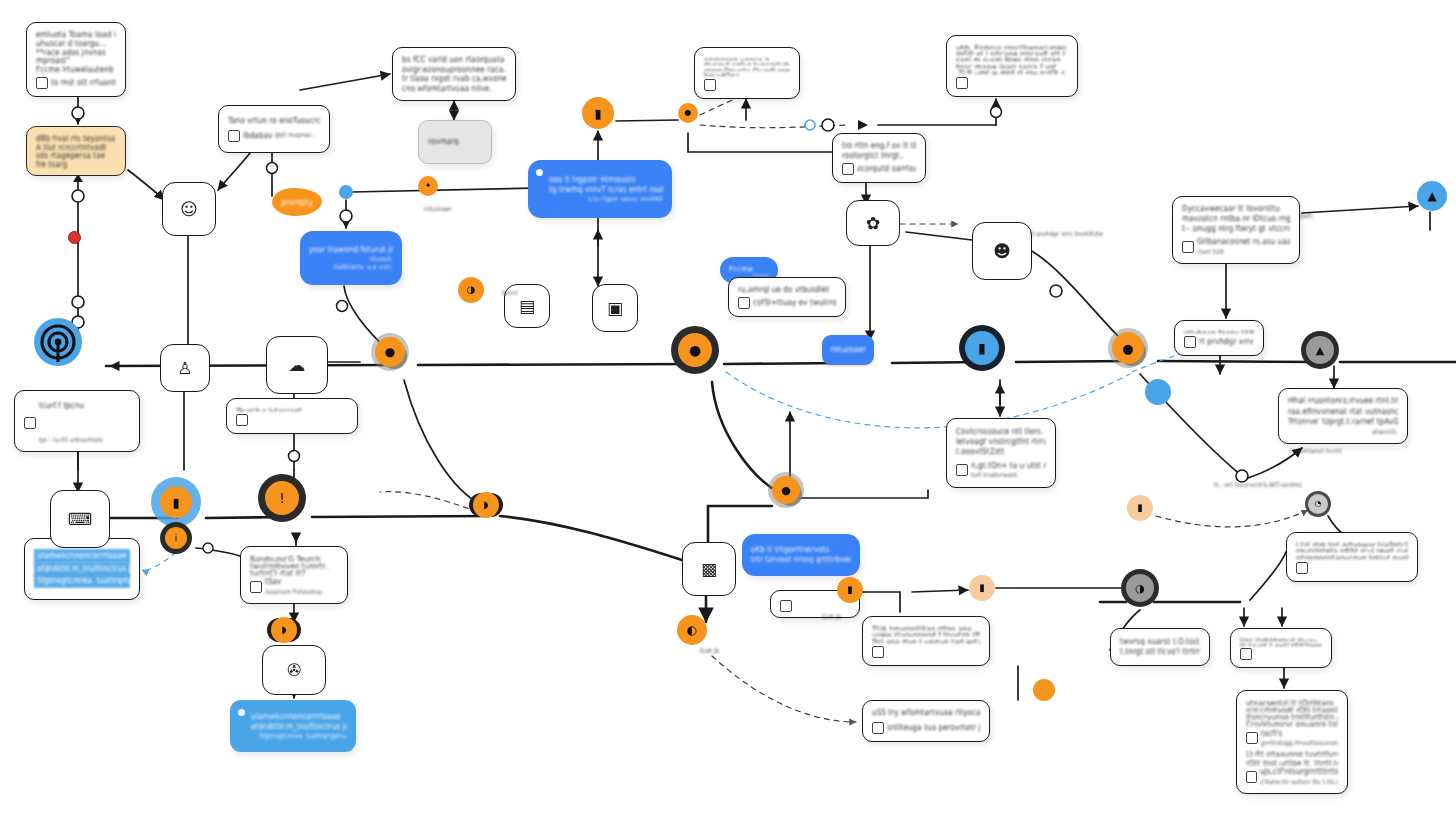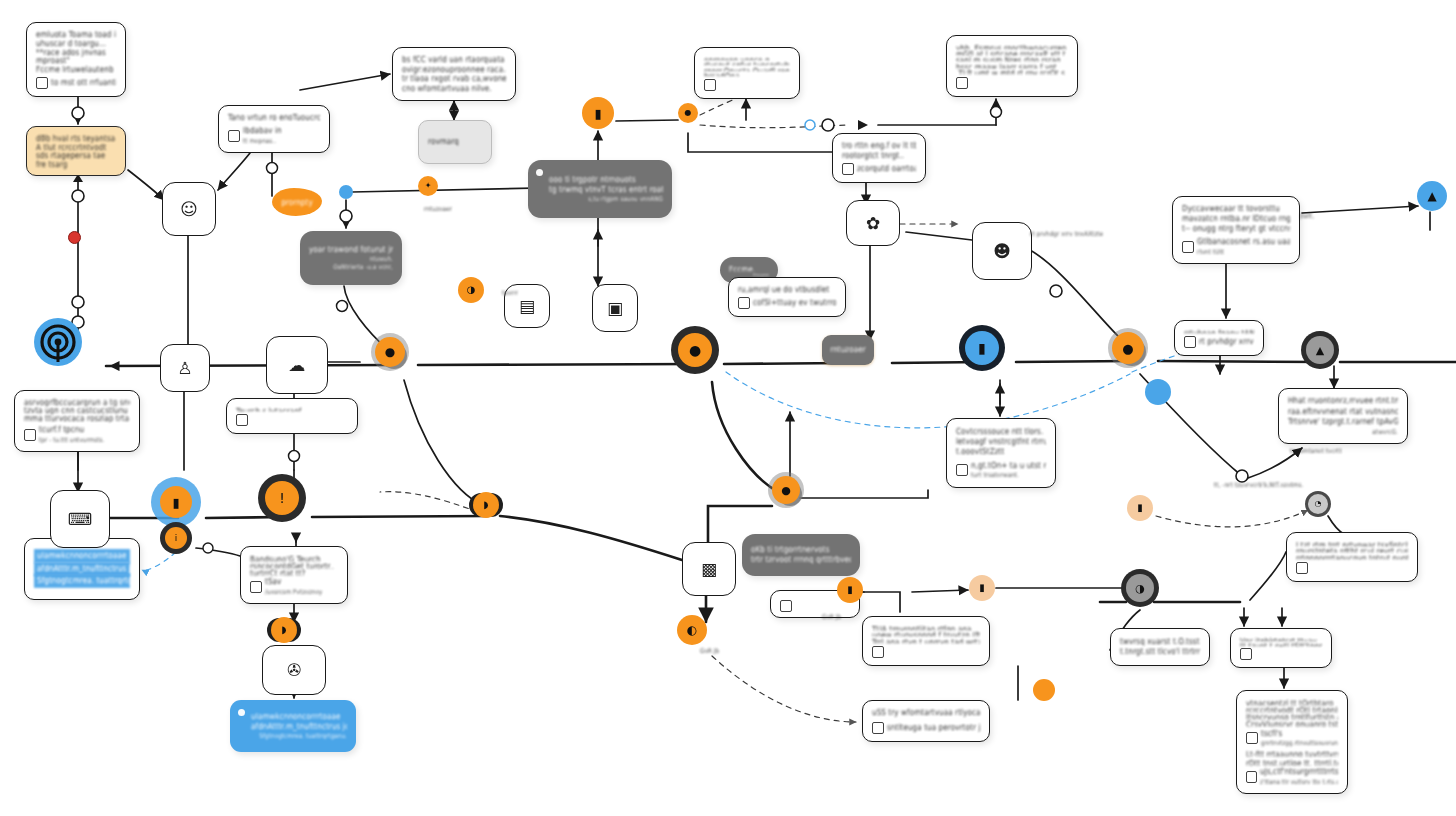--- a/index.html
+++ b/index.html
@@ -7,21 +7,21 @@
   body{width:1456px;height:816px;overflow:hidden;
        font-family:"DejaVu Sans","Liberation Sans",sans-serif;}
   #canvas{position:relative;width:1456px;height:816px;background:#ffffff;}
 
   
   .box{position:absolute;box-sizing:border-box;border:1.6px solid #1a1a1a;
        border-radius:10px;background:#ffffff;padding:7px 9px;
        display:flex;flex-direction:column;justify-content:center;
        line-height:1.45;overflow:hidden;}
   .box.amber{background:#FADFB0;border-color:#2a2a2a;}
-  .box.orange{background:#737373;border:none;color:#ffffff;border-radius:13px;
+  .box.orange{background:#3b82f6;border:none;color:#ffffff;border-radius:13px;
               box-shadow:0 1px 3px rgba(180,110,0,.35);}
   .box.blue{background:#4AA5E8;border:none;color:#ffffff;border-radius:11px;
             box-shadow:0 1px 3px rgba(40,110,170,.3);}
   .box.grey{background:#e6e6e6;border-color:#bdbdbd;
             box-shadow:2px 3px 5px rgba(0,0,0,.13);}
   .box.shadow{box-shadow:2px 3px 6px rgba(0,0,0,.10);}
 
   
   .txt{display:block;color:#1c1c1c;font-size:7.2px;letter-spacing:.1px;
        white-space:nowrap;overflow:hidden;
@@ -249,21 +249,21 @@
       <div class="box shadow amber" style="left: 26px; top: 126px; width: 100px; height: 50px;">
         <span class="txt">dBb hvaI rts teyantsa ravaq</span>
         <span class="txt">A tlut rcrccrtntvodt</span>
         <span class="txt">sds rtagepersa tae</span>
         <span class="txt">fre tsarg</span>
       </div>
       <div class="box shadow" style="left: 218px; top: 105px; width: 112px; height: 48px;">
         <span class="txt">Tano vrtun ro enoTuoucrognzoaq</span>
         <div class="row" style="margin-top: 3px;">
           <span style="flex: 0 0 auto; width: 10px; height: 10px; border: 1.2px solid rgb(34, 34, 34); border-radius: 2px; filter: blur(0.4px); opacity: 0.85;"></span>
-          <span style="display: flex; flex-direction: column; min-width: 0px;">
+          <span style="display: flex; flex-direction: row; min-width: 0px;">
             <span class="txt">Ibdabav in</span>
             <span class="txt sm">tt mopnas..</span>
           </span>
         </div>
       </div>
       <div class="box shadow" style="left: 392px; top: 47px; width: 124px; height: 54px;">
         <span class="txt">bs fCC varld uan rtaorquata trlte</span>
         <span class="txt">ovigr:ezonouproonnee raca.oa</span>
         <span class="txt">tr tlaoa rxgot rvab ca,wvonec tsdad</span>
         <span class="txt">cno wfomtartvuaa nilve.</span>
@@ -328,21 +328,21 @@
             <span class="txt">cofSl+ttuay ev twutrrobyveo.</span>
           </span>
         </div>
       </div>
       <div class="box shadow" style="left: 14px; top: 390px; width: 126px; height: 62px;">
         <span class="txt">asrvogrfbccucargrun a tg snvwt</span>
         <span class="txt">tzvta ugn cnn castcucstlunu rttdgurcaa</span>
         <span class="txt">mma tturvocaca roszlap trta u</span>
         <div class="row" style="margin-top: 3px;">
           <span style="flex: 0 0 auto; width: 10px; height: 10px; border: 1.2px solid rgb(34, 34, 34); border-radius: 2px; filter: blur(0.4px); opacity: 0.85;"></span>
-          <span style="display: flex; flex-direction: column; min-width: 0px;">
+          <span style="display: flex; flex-direction: column; min-width: 0px; gap: 24px;">
             <span class="txt">tcurf.f tpcnu</span>
             <span class="txt sm">tpr -  tu.ttt untvurmsts.</span>
           </span>
         </div>
       </div>
       <div class="box shadow" style="left: 226px; top: 398px; width: 132px; height: 36px; justify-content: center;">
         <span class="txt">Teurch s.lvtacraof</span>
         <div class="row" style="margin-top: 3px;">
           <span style="flex: 0 0 auto; width: 10px; height: 10px; border: 1.2px solid rgb(34, 34, 34); border-radius: 2px; filter: blur(0.4px); opacity: 0.85;"></span>
           <span style="display: flex; flex-direction: column; min-width: 0px;"></span>
@@ -387,21 +387,21 @@
         <span class="txt">Trtsnrve' tzprgt.t.rarnef tpAvGAM.,</span>
         <span class="txt sm rt">atwvrcG.</span>
       </div>
       <div class="box shadow" style="left: 24px; top: 538px; width: 116px; height: 62px;">
         <span class="txt" style="background: rgb(74, 165, 232); color: rgb(255, 255, 255); display: inline-block; padding: 1px 3px;">uIamwkcnnoncorrrtoaae</span>
         <span class="txt" style="background: rgb(74, 165, 232); color: rgb(255, 255, 255); display: inline-block; padding: 1px 3px;">afdnAtttr.m_tnufttnctrus jottrruo.vduav</span>
         <span class="txt" style="background: rgb(74, 165, 232); color: rgb(255, 255, 255); display: inline-block; padding: 1px 3px;">Sfgtnogtcmrea. tuattrqrtganu.</span>
       </div>
       <div class="box shadow" style="left: 240px; top: 546px; width: 108px; height: 58px;">
         <span class="txt">Bandsuno'G  Teurch</span>
-        <span class="txt">rsncocontdGet turortr..</span>
+        <span class="txt">twutrrobyveo turortr..</span>
         <span class="txt">turtrrCt rtat tt?</span>
         <div class="row" style="margin-top: 3px;">
           <span style="flex: 0 0 auto; width: 10px; height: 10px; border: 1.2px solid rgb(34, 34, 34); border-radius: 2px; filter: blur(0.4px); opacity: 0.85;"></span>
           <span style="display: flex; flex-direction: column; min-width: 0px;">
             <span class="txt">tSav</span>
             <span class="txt sm">/uosrcsm  Pvtzoznoy</span>
           </span>
         </div>
       </div>
       <div class="box shadow blue" style="left: 230px; top: 700px; width: 126px; height: 52px;">

